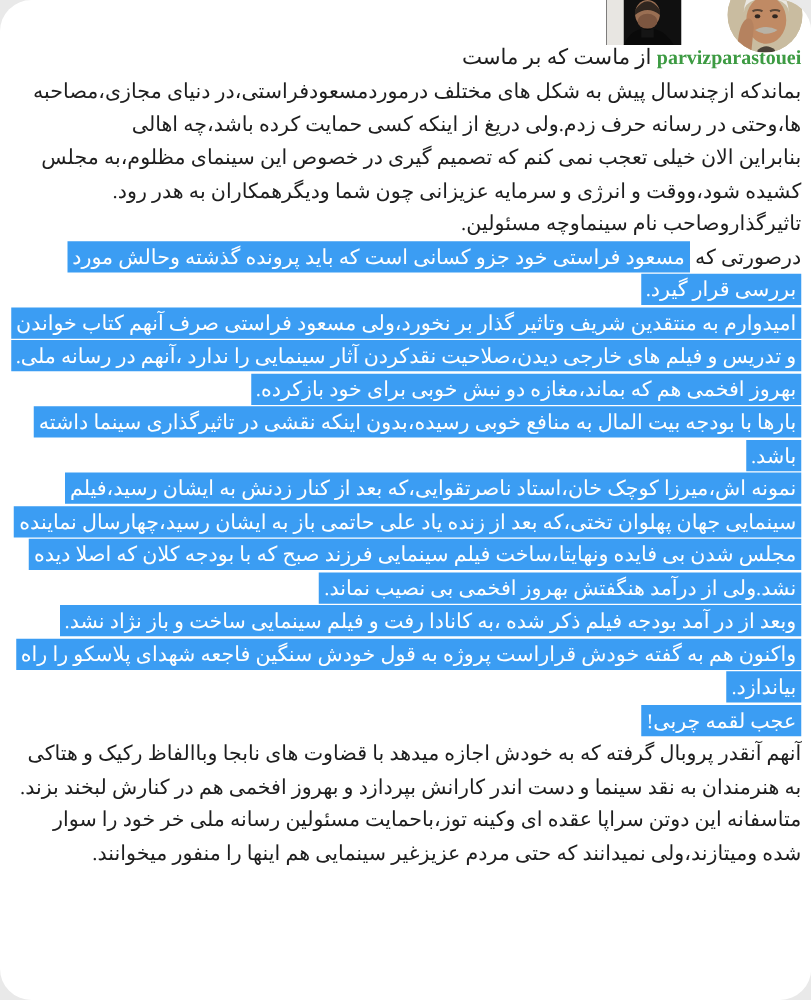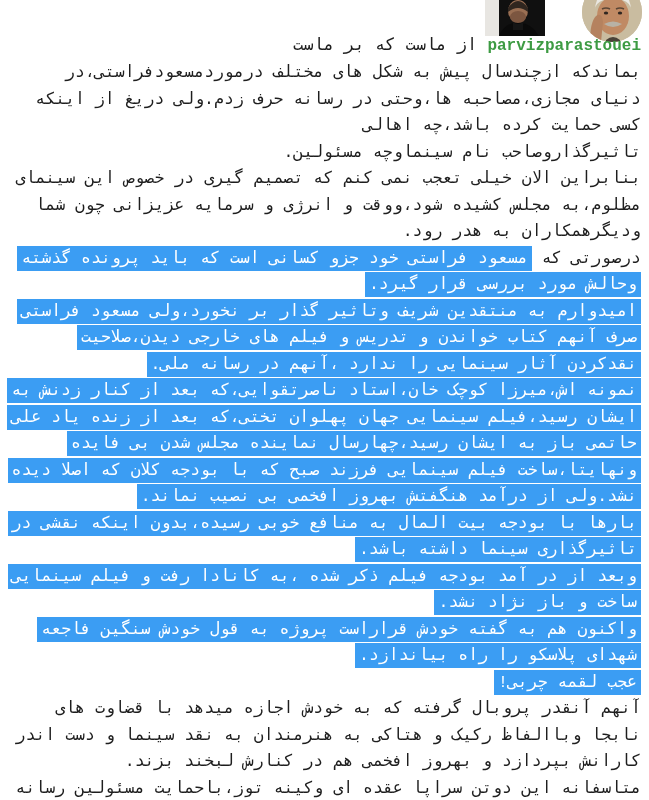--- a/index.html
+++ b/index.html
@@ -1,20 +1,21 @@
 <!DOCTYPE html>
 <html><head>
 <meta charset="utf-8">
 <style>
   html,body{margin:0;padding:0;background:#e9e9e9;}
   .page{
     width:649px;height:800px;margin:0 auto;background:#fff;
     position:relative;overflow:hidden;
-    font-family:Liberation Mono, monospace;
+    font-family:Liberation Serif, serif;
     color:var(--body-text,#1e1e1e);
+    border-radius:25px;
   }
   .header{position:relative;height:58px;}
   .avatar-circle{
     position:absolute;top:-18px;right:7px;width:60px;height:60px;
     border-radius:50%;overflow:hidden;background:#cbbd9f;
   }
   .photo-square{
     position:absolute;top:0;right:104px;width:60px;height:36px;
     overflow:hidden;background:#111;
   }
@@ -73,26 +74,27 @@
     </div>
 
     <div class="title-line">
       <span class="uname">parvizparastouei</span>
       <span class="title-fa">از ماست که بر ماست</span>
     </div>
   </div>
 
   <div class="body">
       <p class="para"><span class="txt">بماندکه ازچندسال پیش به شکل های مختلف درموردمسعودفراستی،در دنیای مجازی،مصاحبه ها،وحتی در رسانه حرف زدم.ولی دریغ از اینکه کسی حمایت کرده باشد،چه اهالی</span></p>
+      <p class="para"><span class="txt">بنابراین الان خیلی تعجب نمی کنم که تصمیم گیری در خصوص این سینمای مظلوم،به مجلس کشیده شود،ووقت و انرژی و سرمایه عزیزانی چون شما ودیگرهمکاران به هدر رود.</span></p>
       <p class="para"><span class="txt">تاثیرگذاروصاحب نام سینماوچه مسئولین.</span></p>
-      <p class="para"><span class="txt">بنابراین الان خیلی تعجب نمی کنم که تصمیم گیری در خصوص این سینمای مظلوم،به مجلس کشیده شود،ووقت و انرژی و سرمایه عزیزانی چون شما ودیگرهمکاران به هدر رود.</span></p>
       <p class="para"><span class="txt">درصورتی که </span><span class="hl">مسعود فراستی خود جزو کسانی است که باید پرونده گذشته وحالش مورد بررسی قرار گیرد.</span></p>
       <p class="para"><span class="hl">امیدوارم به منتقدین شریف وتاثیر گذار بر نخورد،ولی مسعود فراستی صرف آنهم کتاب خواندن و تدریس و فیلم های خارجی دیدن،صلاحیت نقدکردن آثار سینمایی را ندارد ،آنهم در رسانه ملی.</span></p>
+      <p class="para"><span class="hl">بهروز افخمی هم که بماند،مغازه دو نبش خوبی برای خود بازکرده.</span></p>
+      <p class="para"><span class="hl">بارها با بودجه بیت المال به منافع خوبی رسیده،بدون اینکه نقشی در تاثیرگذاری سینما داشته باشد.</span></p>
       <p class="para"><span class="hl">نمونه اش،میرزا کوچک خان،استاد ناصرتقوایی،که بعد از کنار زدنش به ایشان رسید،فیلم سینمایی جهان پهلوان تختی،که بعد از زنده یاد علی حاتمی باز به ایشان رسید،چهارسال نماینده مجلس شدن بی فایده ونهایتا،ساخت فیلم سینمایی فرزند صبح که با بودجه کلان که اصلا دیده نشد.ولی از درآمد هنگفتش بهروز افخمی بی نصیب نماند.</span></p>
-      <p class="para"><span class="hl">بارها با بودجه بیت المال به منافع خوبی رسیده،بدون اینکه نقشی در تاثیرگذاری سینما داشته باشد.</span></p>
       <p class="para"><span class="hl">وبعد از در آمد بودجه فیلم ذکر شده ،به کانادا رفت و فیلم سینمایی ساخت و باز نژاد نشد.</span></p>
       <p class="para"><span class="hl">واکنون هم به گفته خودش قراراست پروژه به قول خودش سنگین فاجعه شهدای پلاسکو را راه بیاندازد.</span></p>
       <p class="para"><span class="hl">عجب لقمه چربی!</span></p>
       <p class="para"><span class="txt">آنهم آنقدر پروبال گرفته که به خودش اجازه میدهد با قضاوت های نابجا وباالفاظ رکیک و هتاکی به هنرمندان به نقد سینما و دست اندر کارانش بپردازد و بهروز افخمی هم در کنارش لبخند بزند.</span></p>
       <p class="para"><span class="txt">متاسفانه این دوتن سراپا عقده ای وکینه توز،باحمایت مسئولین رسانه ملی خر خود را سوار شده ومیتازند،ولی نمیدانند که حتی مردم عزیزغیر سینمایی هم اینها را منفور میخوانند. </span></p>
     </div>
 
 </div>
 
 </body></html>

